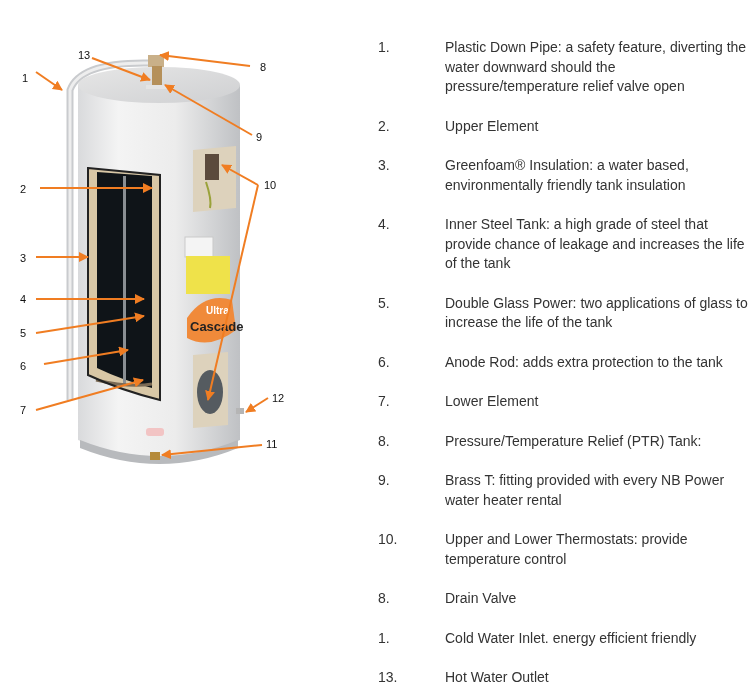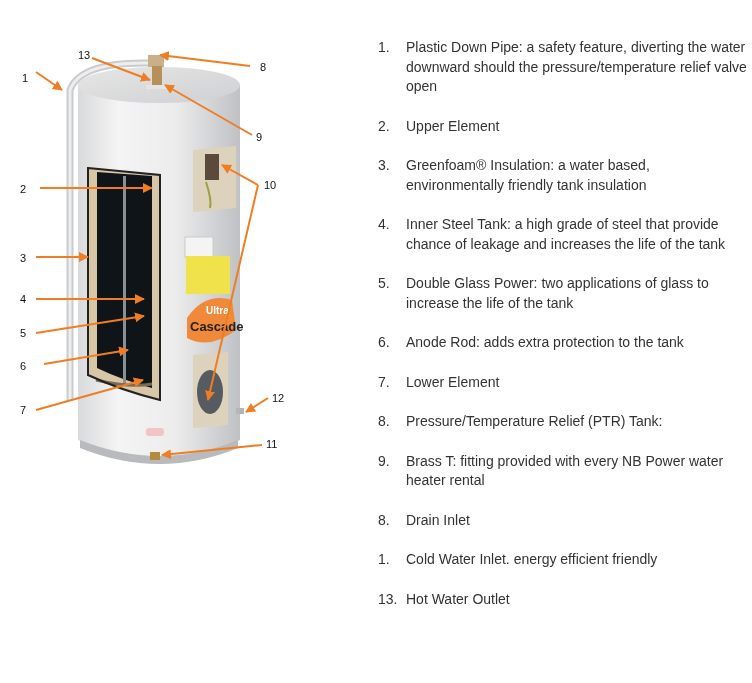--- a/index.html
+++ b/index.html
@@ -1,21 +1,21 @@
 <!DOCTYPE html>
 <html><head>
 <meta charset="utf-8">
 <style>
   html, body { margin: 0; padding: 0; background: #ffffff; }
   body { width: 752px; height: 683px; position: relative; overflow: hidden; font-family: "Liberation Sans", "DejaVu Sans", sans-serif; }
   #diagram { position: absolute; left: 0; top: 0; width: 360px; height: 683px; }
   #legend { position: absolute; left: 378px; top: 38px; width: 372px; margin: 0; padding: 0; list-style: none; }
   #legend li { position: relative; padding-left: 28px; font-size: 14px; line-height: 19.5px; color: #333333; margin-bottom: 20px; }
   #legend li .num { position: absolute; left: 0; top: 0; }
-  #legend li .txt { display: block; }
+  #legend li .txt { display: block; margin-left: 39px; }
   .lbl { font-family: "Liberation Sans", sans-serif; font-size: 11px; fill: #111111; }
 </style>
 </head>
 <body>
 
 <svg id="diagram" viewBox="0 0 360 683" xmlns="http://www.w3.org/2000/svg">
   <defs>
     <linearGradient id="tankGrad" x1="0" x2="1" y1="0" y2="0">
       <stop offset="0" stop-color="#d9dadc"></stop>
       <stop offset="0.25" stop-color="#f4f4f4"></stop>
@@ -143,22 +143,26 @@
     </li>
   <li>
       <span class="num">8.</span>
       <span class="txt">Pressure/Temperature Relief (PTR) Tank:</span>
     </li>
   <li>
       <span class="num">9.</span>
       <span class="txt">Brass T:  fitting provided with every NB Power water heater rental</span>
     </li>
   <li>
+      <span class="num">10.</span>
+      <span class="txt">Upper and Lower Thermostats:  provide temperature control</span>
+    </li>
+  <li>
       <span class="num">8.</span>
-      <span class="txt">Drain Inlet</span>
+      <span class="txt">Drain Valve</span>
     </li>
   <li>
       <span class="num">1.</span>
       <span class="txt">Cold Water Inlet.  energy efficient friendly</span>
     </li>
   <li>
       <span class="num">13.</span>
       <span class="txt">Hot Water Outlet</span>
     </li>
 </ol>

